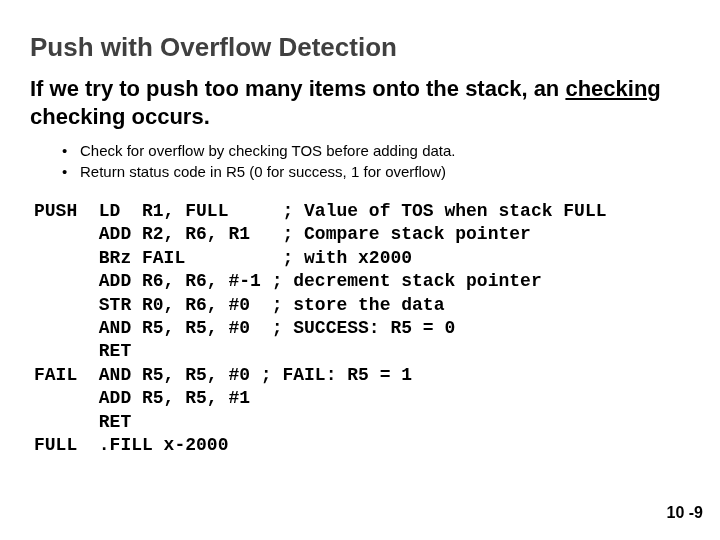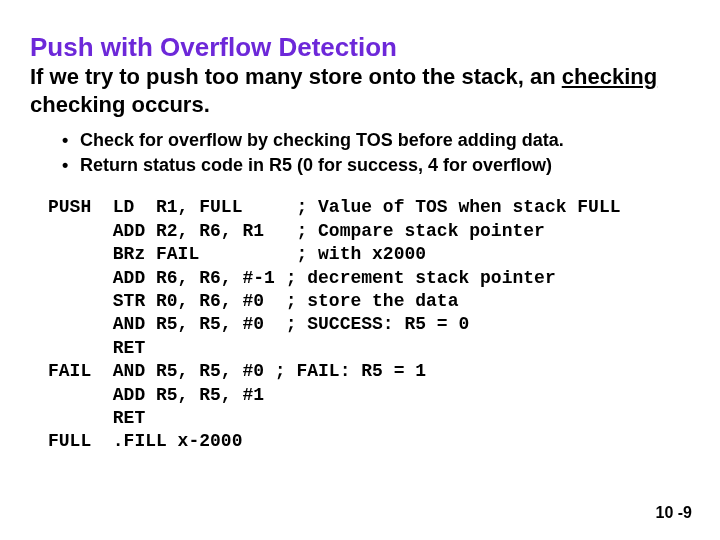--- a/index.html
+++ b/index.html
@@ -10,81 +10,82 @@
       font-family: Arial, Helvetica, sans-serif;
       background: #fff;
       color: #000;
       position: relative;
       box-sizing: border-box;
     }
     .content {
       padding: 32px 30px 0 30px;
     }
     .title {
-      color: #6d28d9;
+      color: #404040;
       font-size: 26px;
       font-weight: bold;
+      margin-bottom: 12px;
     }
     .intro {
       font-size: 22px;
       font-weight: bold;
       line-height: 1.25;
       margin-bottom: 10px;
     }
     .underline {
       text-decoration: underline;
     }
     ul.bullets {
       margin: 4px 0 18px 32px;
       padding: 0;
       list-style: none;
     }
     ul.bullets li {
-      font-size: 18px;
-      font-weight: bold;
+      font-size: 15px;
+      font-weight: normal;
       line-height: 1.4;
       position: relative;
       padding-left: 18px;
     }
     ul.bullets li::before {
       content: "•";
       position: absolute;
       left: 0;
       top: 0;
     }
     .code {
       font-family: "Courier New", Courier, monospace;
       font-size: 18px;
       font-weight: bold;
       white-space: pre;
       line-height: 1.3;
-      margin-left: 18px;
+      margin-left: 4px;
     }
     .page-num {
       position: absolute;
       bottom: 18px;
-      right: 28px;
+      right: 17px;
       font-size: 16px;
       font-weight: bold;
       margin-top: 32px;
     }
   </style>
 </head>
 <body>
 
 <div class="content">
   <div class="title">Push with Overflow Detection</div>
 
   <div class="intro">
-    <span>If we try to push too many store onto the stack, an </span><span class="underline">checking</span><span> checking occurs.</span>
+    <span>If we try to push too many items onto the stack, an </span><span class="underline">checking</span><span> checking occurs.</span>
   </div>
 
   <ul class="bullets">
     <li>Check for overflow by checking TOS before adding data.</li>
-    <li>Return status code in R5 (0 for success, 4 for overflow)</li>
+    <li>Return status code in R5 (0 for success, 1 for overflow)</li>
   </ul>
 
   <div class="code">PUSH  LD  R1, FULL     ; Value of TOS when stack FULL
       ADD R2, R6, R1   ; Compare stack pointer
       BRz FAIL         ; with x2000
       ADD R6, R6, #-1 ; decrement stack pointer
       STR R0, R6, #0  ; store the data
       AND R5, R5, #0  ; SUCCESS: R5 = 0
       RET
 FAIL  AND R5, R5, #0 ; FAIL: R5 = 1

